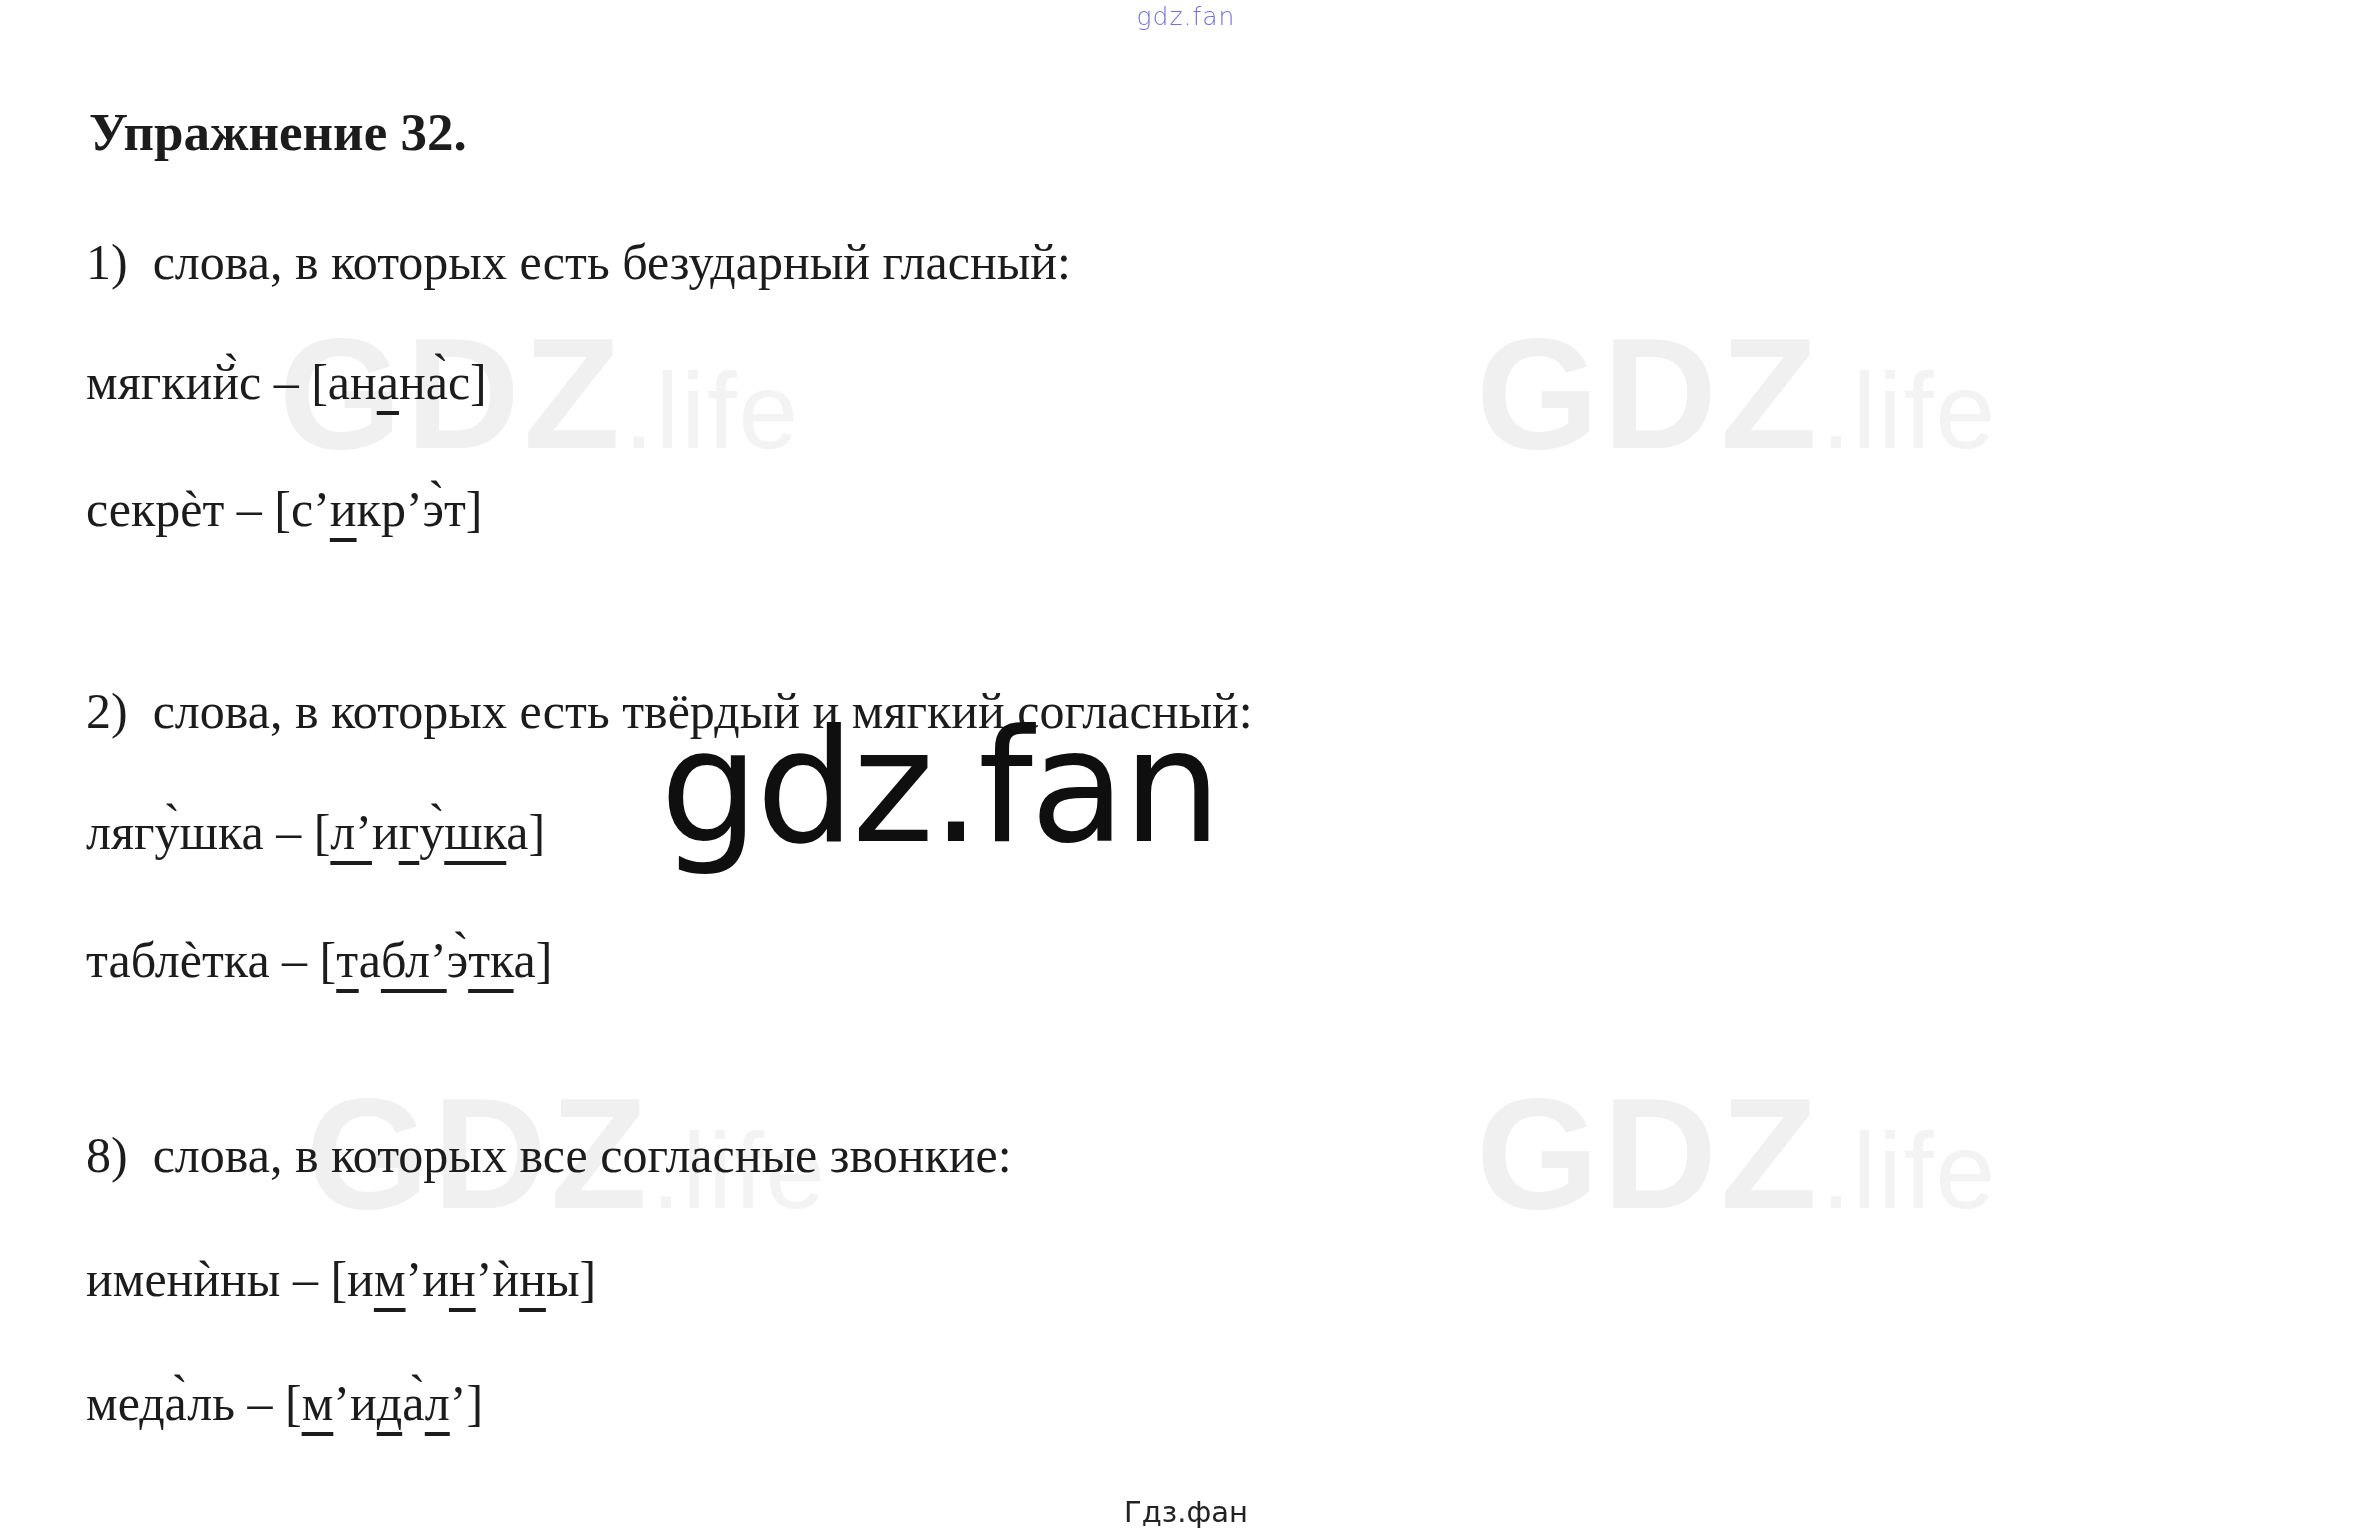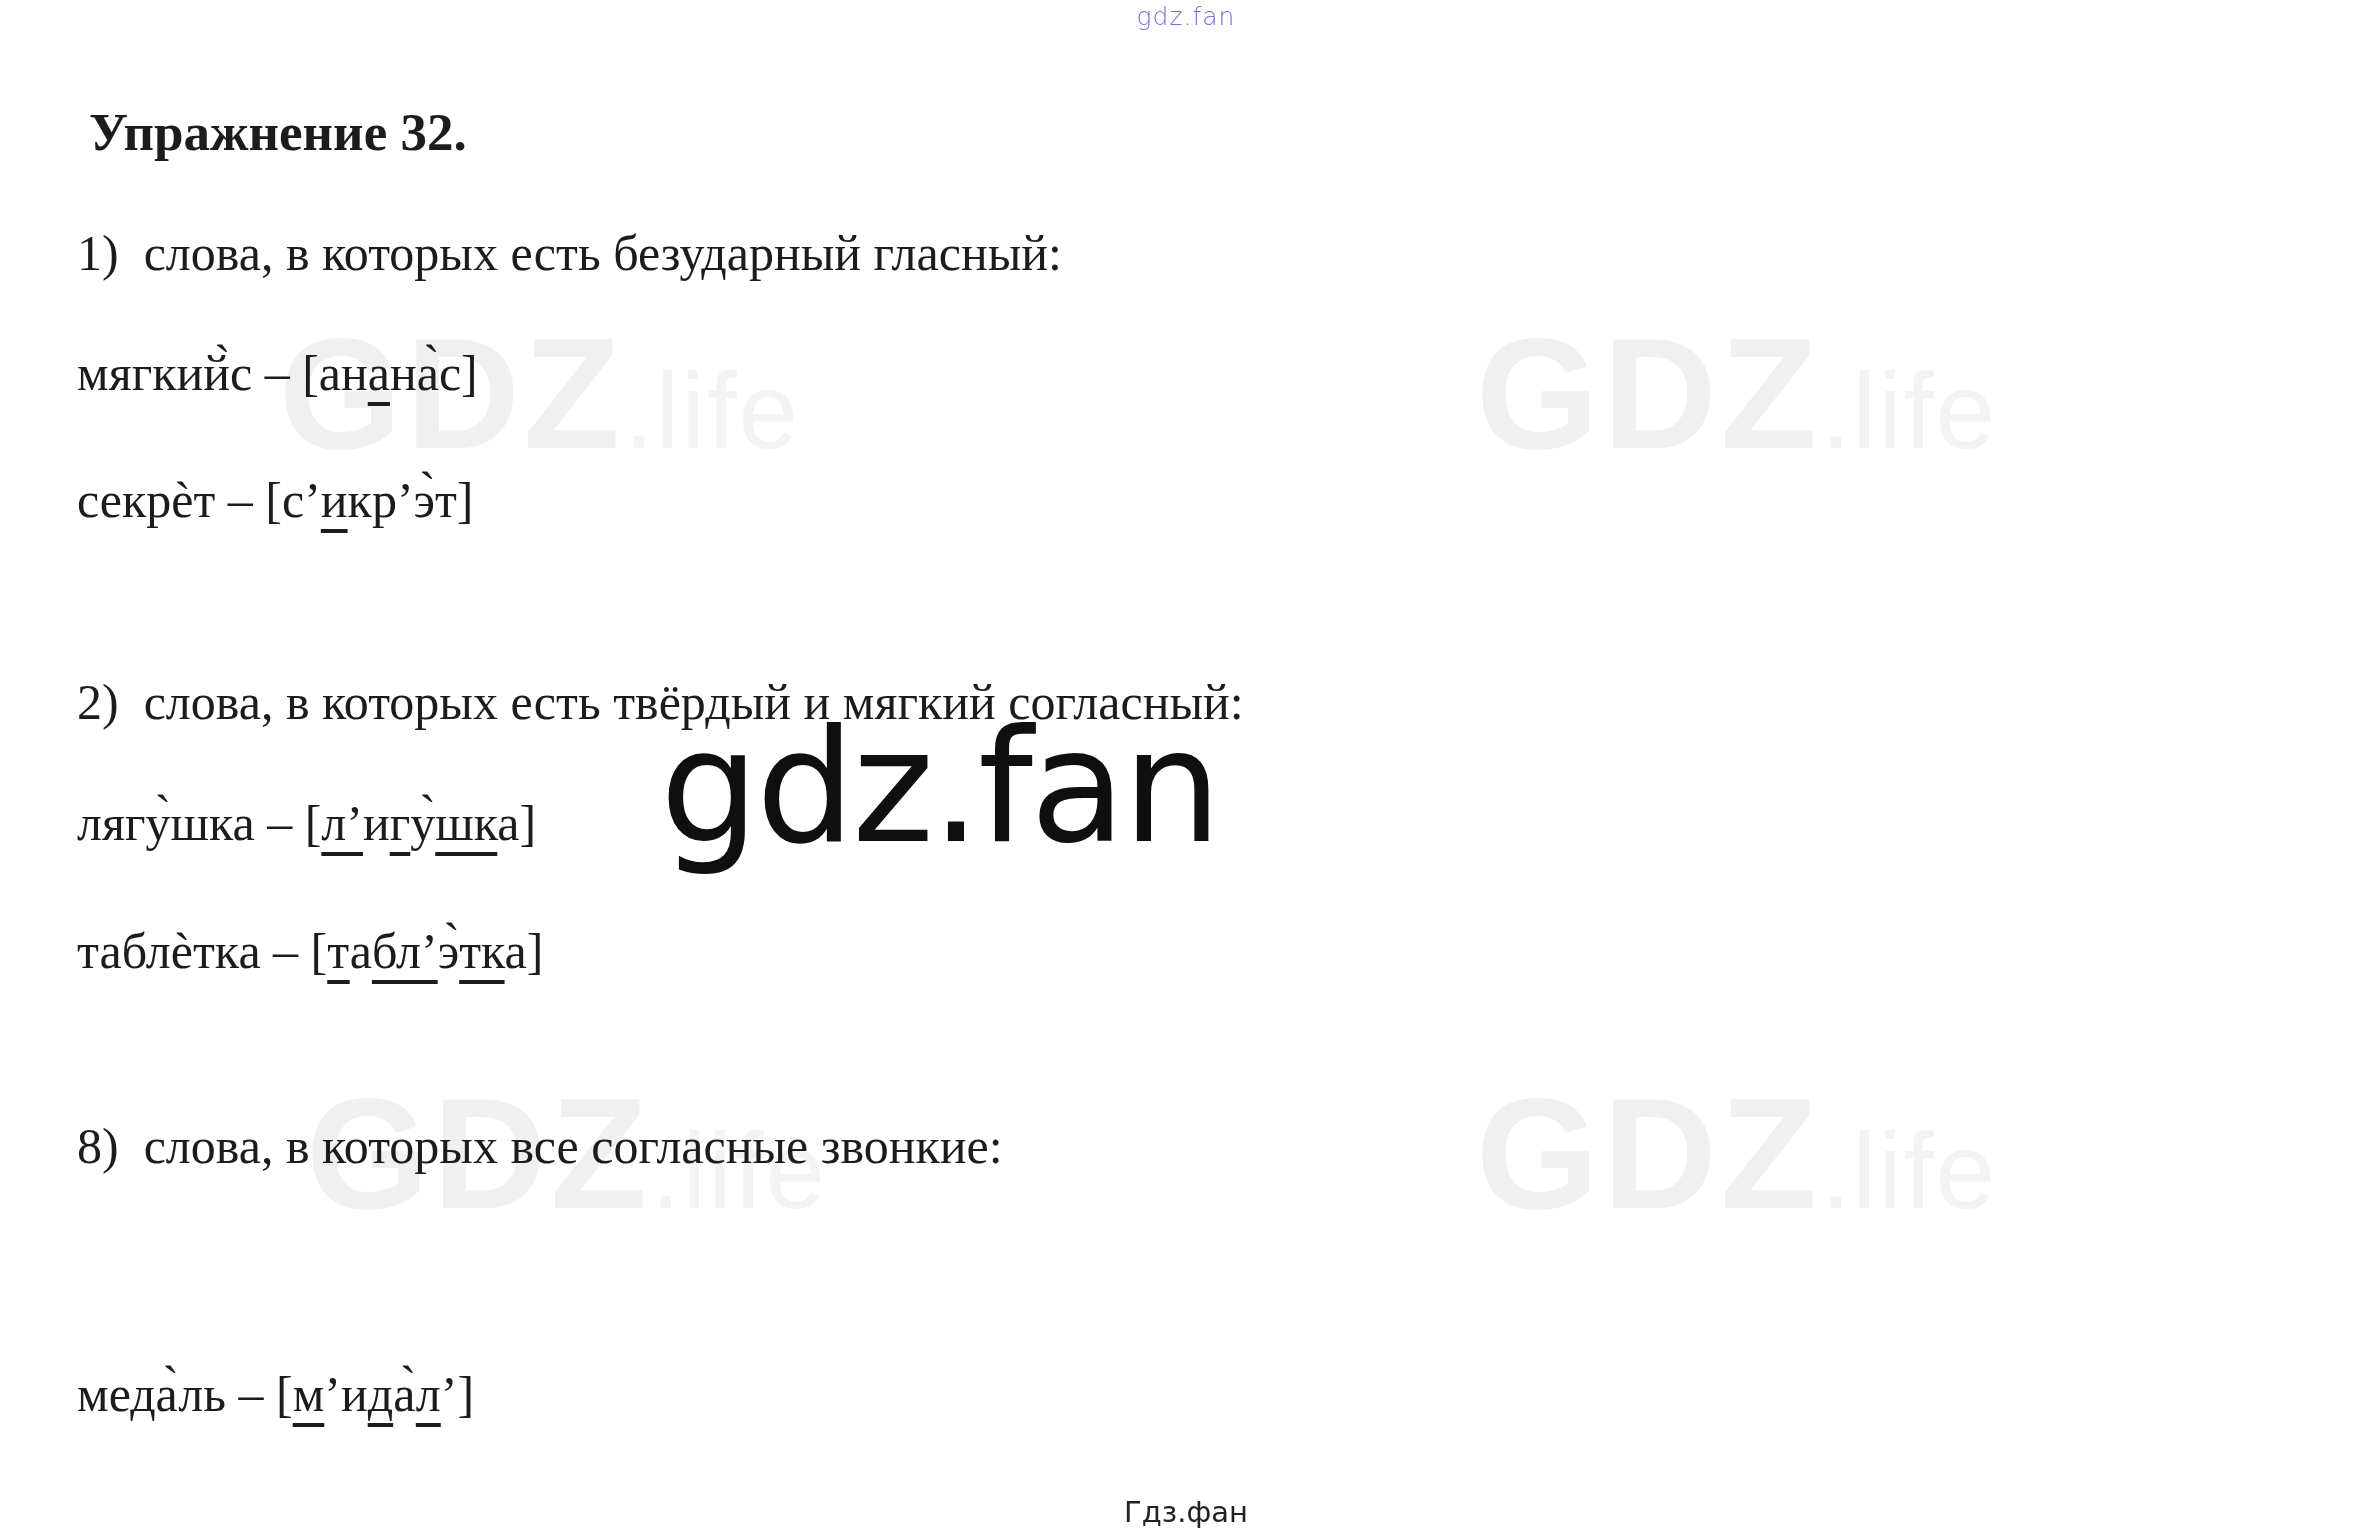--- a/index.html
+++ b/index.html
@@ -46,21 +46,21 @@
     left: 73px; top: 86px;
     margin: 16px;
     font-size: 53px;
     font-weight: bold;
     line-height: 1.15;
   }
 
   .heading, .line {
     position: absolute;
     left: 73px;
-    margin: 4px;
+    margin: 13px;
     font-size: 50px;
     line-height: 1.35;
     white-space: pre-wrap;
   }
   .h-1 { top: 216px; }
   .l-1 { top: 336px; }
   .l-2 { top: 463px; }
   .h-2 { top: 665px; }
   .l-3 { top: 786px; }
   .l-4 { top: 914px; }
@@ -112,20 +112,21 @@
 
   <p class="heading h-1">1)  слова, в которых есть безударный гласный:</p>
   <p class="line l-1"><span>мягкий̀с – [ан</span><span class="u">а</span><span>на̀с]</span></p>
   <p class="line l-2"><span>секрѐт – [с’</span><span class="u">и</span><span>кр’э̀т]</span></p>
 
   <p class="heading h-2">2)  слова, в которых есть твёрдый и мягкий согласный:</p>
   <p class="line l-4"><span>таблѐтка – [</span><span class="u">т</span><span>а</span><span class="u">бл’</span><span>э̀</span><span class="u">тк</span><span>а]</span></p>
   <p class="line l-3"><span>лягу̀шка – [</span><span class="u">л’</span><span>и</span><span class="u">г</span><span>у̀</span><span class="u">шк</span><span>а]</span></p>
 
   <p class="heading h-3">8)  слова, в которых все согласные звонкие:</p>
+  <p class="line l-5"><span>именѝны – [и</span><span class="u">м</span><span>’и</span><span class="u">н</span><span>’ѝ</span><span class="u">н</span><span>ы]</span></p>
   <p class="line l-6"><span>меда̀ль – [</span><span class="u">м</span><span>’и</span><span class="u">д</span><span>а̀</span><span class="u">л</span><span>’]</span></p>
 
   <div class="center-wm">gdz.fan</div>
 
   <div class="footer">Гдз.фан</div>
 
 </div>
 
 
 </body></html>

